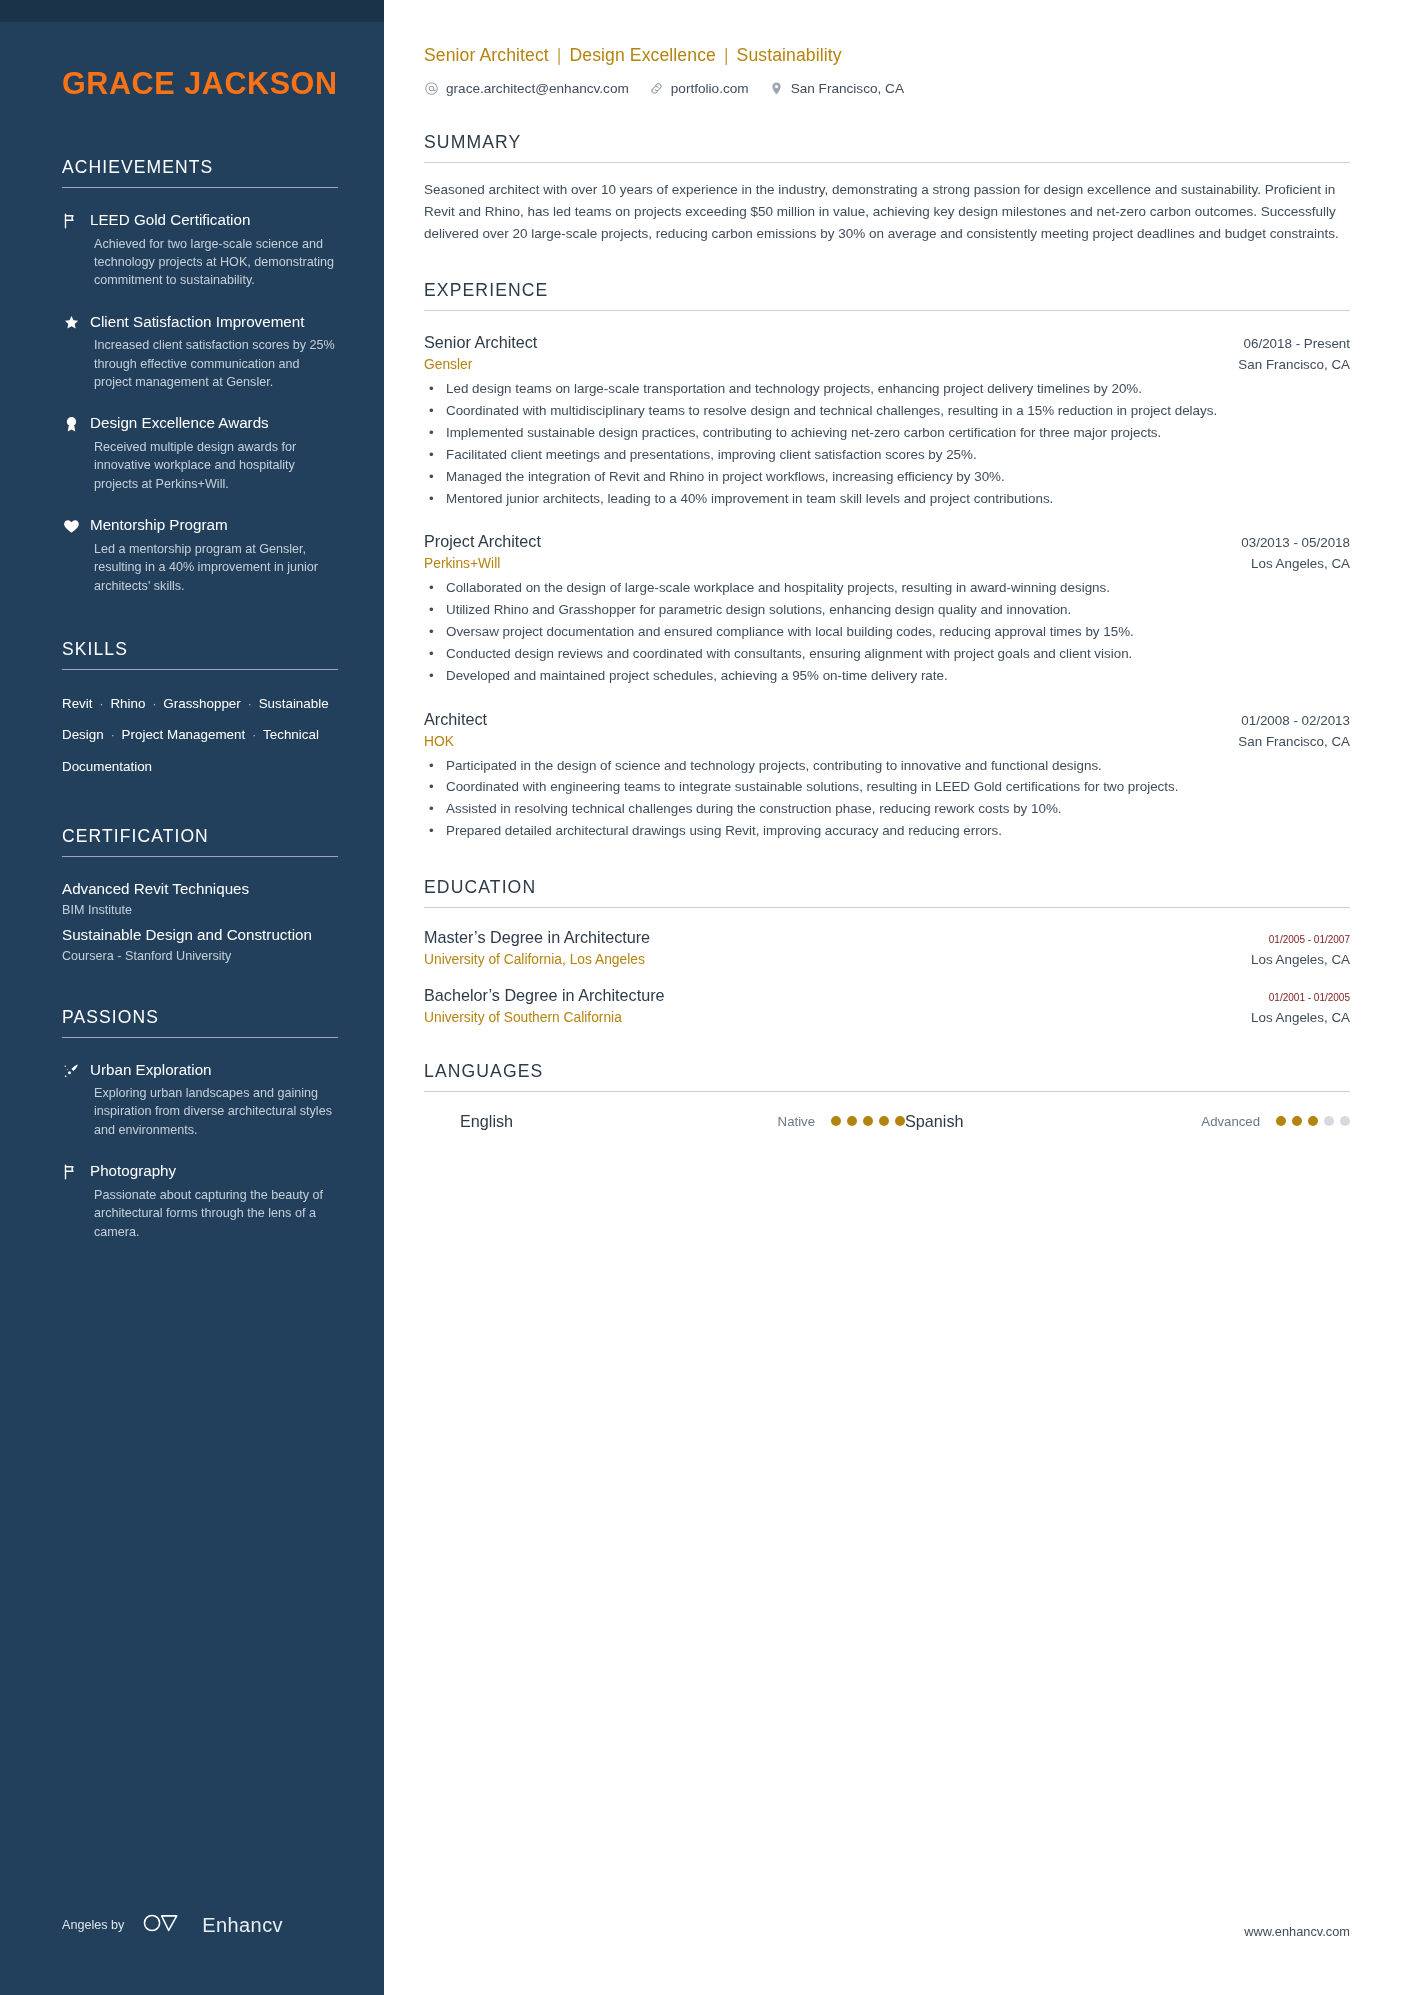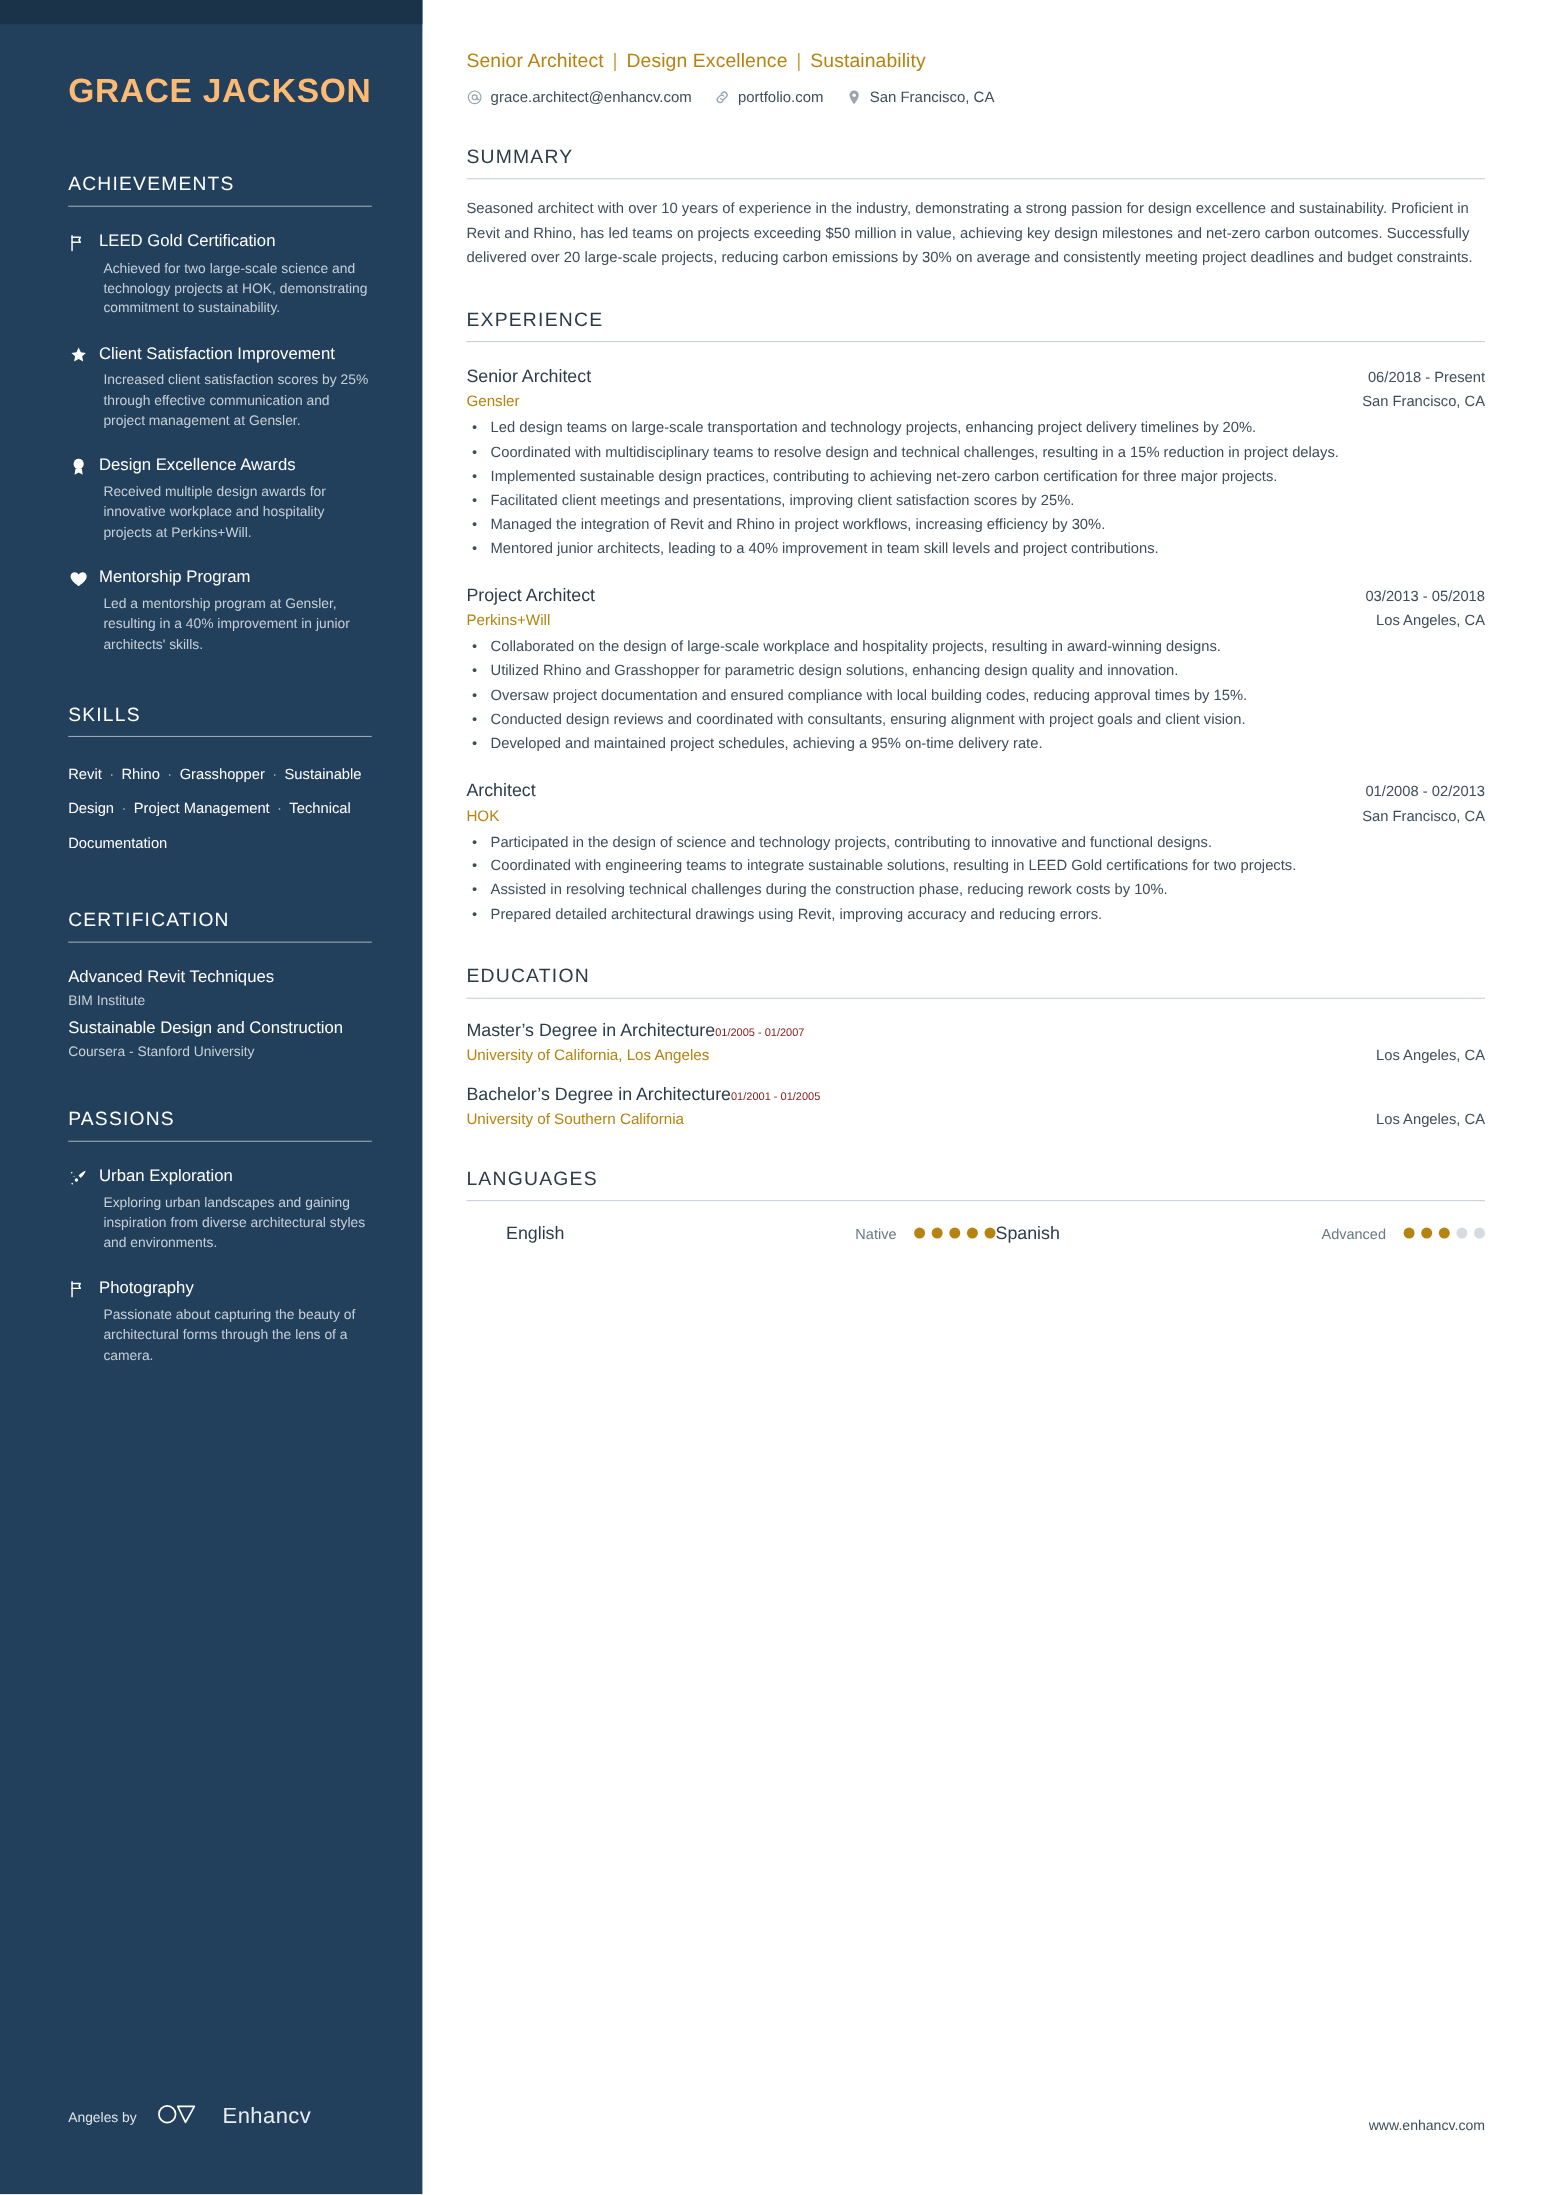--- a/index.html
+++ b/index.html
@@ -31,21 +31,21 @@
     height: 22px;
     background: #1b3349;
     width: 100%;
   }
   .sb-inner { padding: 0 46px 0 62px; }
 
   .name {
     font-size: 30.5px;
     font-weight: 700;
     letter-spacing: 0.6px;
-    color: #fdba74;
+    color: #f97316;
     margin-top: 44px;
     line-height: 1.15;
   }
 
   .sb-section { margin-top: 44px; }
   .sb-section.first { margin-top: 56px; }
   .sb-title {
     font-size: 17.5px;
     letter-spacing: 1.1px;
     font-weight: 400;
@@ -218,20 +218,21 @@
     flex: 0 0 22px;
     padding-left: 5px;
     color: #3f4d5a;
   }
   .bullet .btxt { flex: 1; }
 
   .edu { margin-top: 19px; }
   .edu.first { margin-top: 20px; }
   .edu-head {
     display: flex;
+    justify-content: space-between;
     align-items: baseline;
   }
   .edu-degree {
     font-size: 16.2px;
     color: #2d3b48;
   }
   .edu-dates { font-size: 10px; color: #7f1d1d; }
   .edu-sub {
     display: flex;
     justify-content: space-between;

